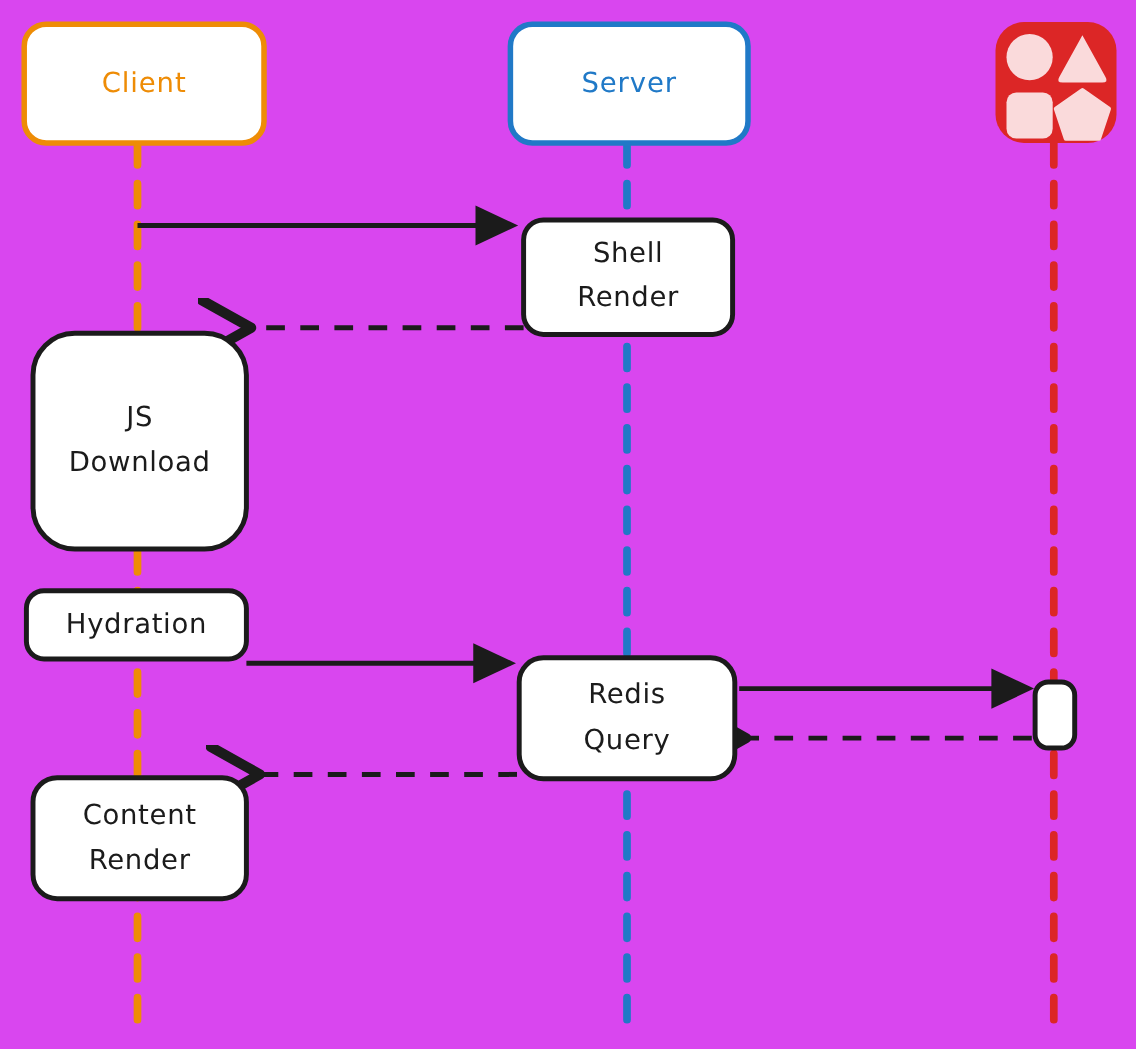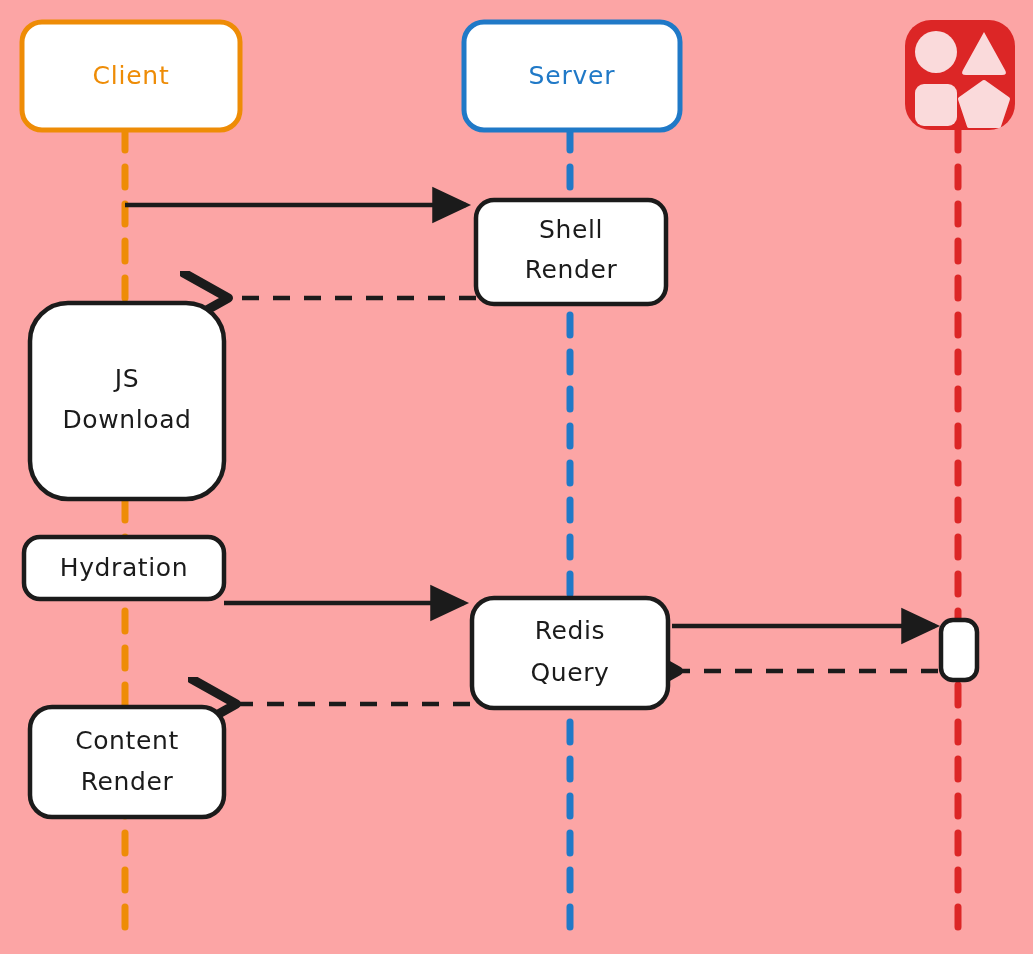--- a/index.html
+++ b/index.html
@@ -8,21 +8,21 @@
     padding: 0;
     background: #ffffff;
   }
   body {
     font-family: "DejaVu Sans", sans-serif;
   }
   #diagram-root {
     position: relative;
     width: 1033px;
     height: 954px;
-    background: #fca5a5;
+    background: #d946ef;
     overflow: hidden;
   }
   #diagram-svg {
     position: absolute;
     top: 0;
     left: 0;
     width: 1033px;
     height: 954px;
   }
   .node-label {

